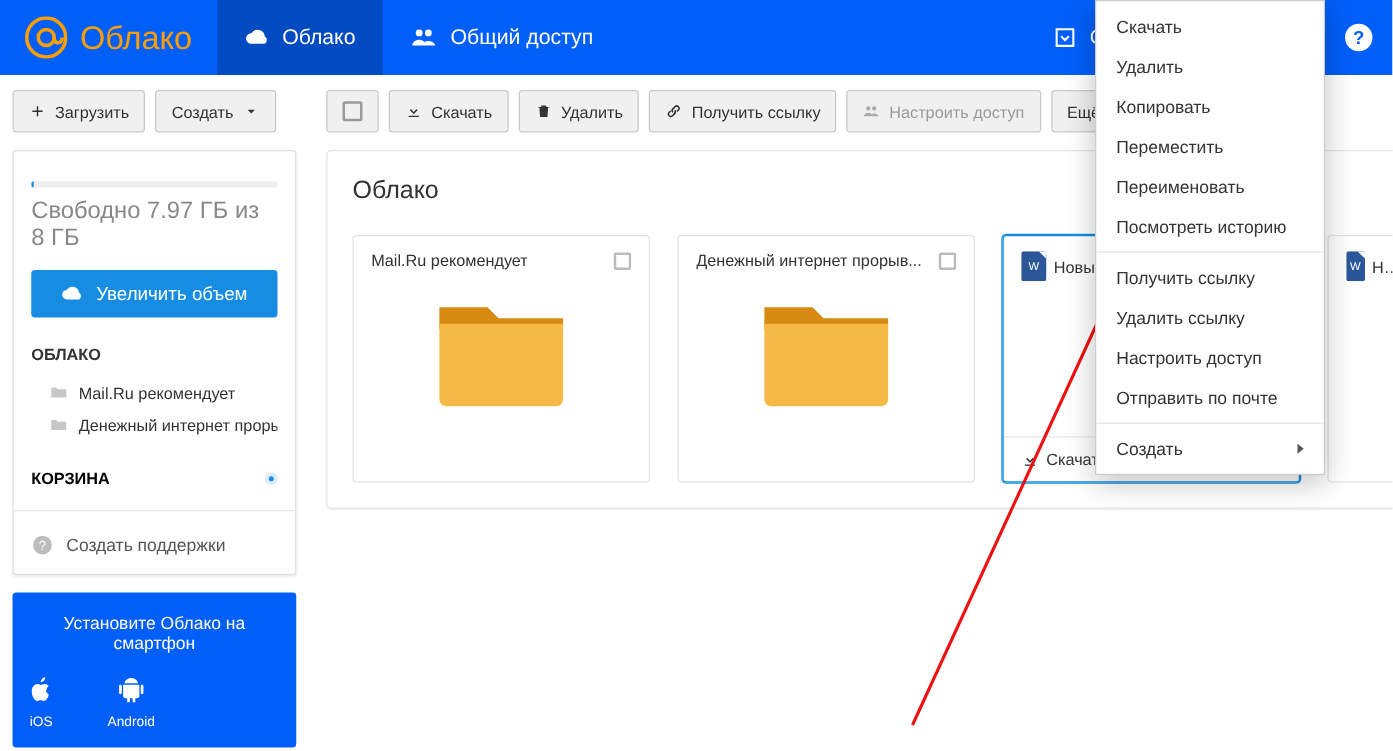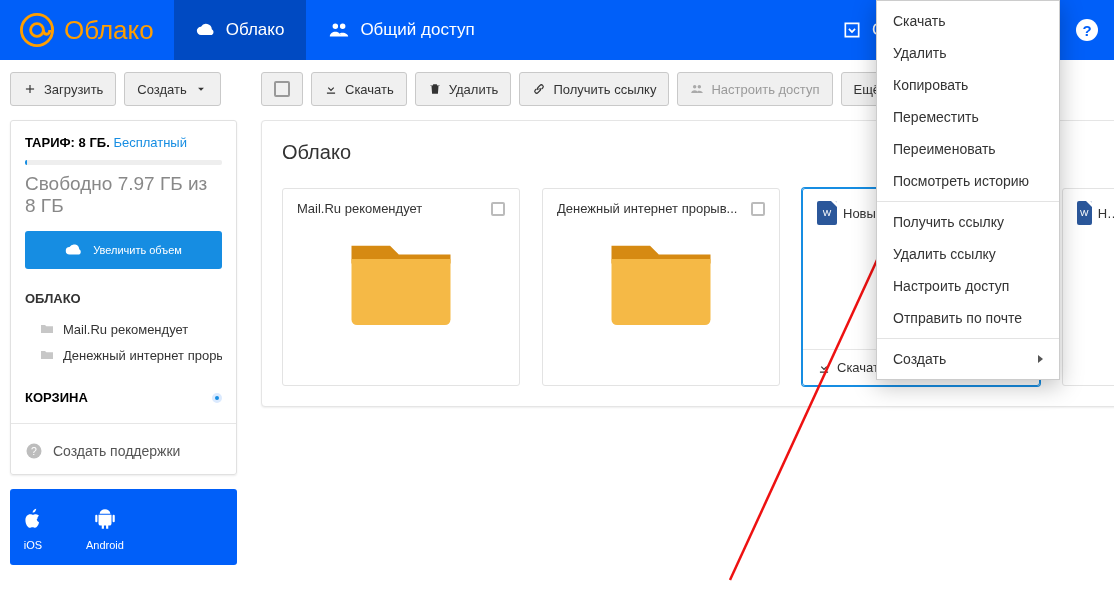--- a/index.html
+++ b/index.html
@@ -16,21 +16,21 @@
 
 
 .wrap { display:flex; }
 .sidebar { width:247px; padding:12px 10px; }
 .main { flex:1; padding:12px 0 12px 14px; }
 
 
 .btn { display:inline-flex; align-items:center; gap:7px; height:34px; padding:0 12px; border:1px solid #c9c9c9; border-radius:3px; background:#f0f0f0; font-size:13px; color:#333; cursor:pointer; }
 .btn.disabled { color:#9a9a9a; }
 .btn svg { width:14px; height:14px; }
-.btn-blue { display:flex; align-items:center; justify-content:center; gap:10px; height:38px; background:#168de2; color:#fff; border:none; border-radius:3px; font-size:11px; cursor:pointer; width:100%; }
+.btn-blue { display:flex; align-items:center; justify-content:center; gap:10px; height:38px; background:#168de2; color:#fff; border:none; border-radius:3px; font-size:15px; cursor:pointer; width:100%; }
 
 
 .card { border:1px solid #e1e1e1; border-radius:3px; box-shadow:0 1px 2px rgba(0,0,0,0.08); margin-top:14px; padding:14px; font-size:13px; }
 .tariff-line { font-weight:bold; }
 .tariff-line a { color:#168de2; text-decoration:none; font-weight:normal; }
 .progress { height:5px; background:#eee; border-radius:2px; margin:10px 0 8px; overflow:hidden;}
 .progress > div { width:1%; height:100%; background:#168de2; }
 .free-txt { color:#888; font-size:19px; margin-bottom:14px;}
 
 .sec-title { font-size:13px; color:#333; font-weight:bold; margin:22px 0 10px; }
@@ -125,25 +125,20 @@
       </button>
       <button class="btn">
         <span>Создать</span>
         <svg viewBox="0 0 24 24">
             <path fill="#333" d="M7 10l5 5 5-5z"></path>
           </svg>
       </button>
     </div>
 
     <div class="card">
-      <div class="tariff-line">
-        <span>ТАРИФ:</span>
-        <span>8 ГБ.</span>
-        <a href="#">Бесплатный</a>
-      </div>
       <div class="progress">
           <div></div>
         </div>
       <div class="free-txt">Свободно 7.97 ГБ из 8 ГБ</div>
       <button class="btn-blue">
         <svg viewBox="0 0 24 24" width="18" height="18">
             <path fill="#fff" d="M6 18a5 5 0 010-10 7 7 0 0113 3 4 4 0 010 7H6z"></path>
           </svg>
         <span>Увеличить объем</span>
       </button>
@@ -170,20 +165,21 @@
       <div class="support">
         <svg width="18" height="18" viewBox="0 0 24 24">
             <circle cx="12" cy="12" r="10" fill="#bdbdbd"></circle>
             <text x="12" y="17" text-anchor="middle" fill="#fff" font-size="14" font-family="Arial">?</text>
           </svg>
         <span>Создать поддержки</span>
       </div>
     </div>
 
     <div class="promo">
+      <div class="promo-title">Установите Облако на смартфон</div>
       <div class="promo-icons">
         <div class="promo-col">
           <svg viewBox="0 0 24 24">
               <path fill="#fff" d="M16 13c0-2 1.5-3 1.5-3s-1-1.5-3-1.5c-1 0-2 .6-2.5.6s-1.5-.6-2.5-.6C7 8.5 5 10.5 5 14c0 4 2.5 7 4 7 .8 0 1.5-.5 2.5-.5s1.7.5 2.5.5c1.5 0 3.5-3 3.5-5-1.5-.7-2-1.8-2-3zM14 6c.8-1 1-2.5 1-2.5s-1.5.2-2.5 1.3c-.7.8-1 2.2-1 2.2s1.6 0 2.5-1z"></path>
             </svg>
           <span>iOS</span>
         </div>
         <div class="promo-col">
           <svg viewBox="0 0 24 24">
               <path fill="#fff" d="M6 9h12v8a2 2 0 01-2 2h-1v3h-2v-3h-2v3H9v-3H8a2 2 0 01-2-2V9zm-2 0a1 1 0 011 1v5a1 1 0 01-2 0v-5a1 1 0 011-1zm16 0a1 1 0 011 1v5a1 1 0 01-2 0v-5a1 1 0 011-1zM7 8c.3-2.3 2.4-4 5-4s4.7 1.7 5 4H7zm2-6l1 2m5-2l-1 2"></path>

